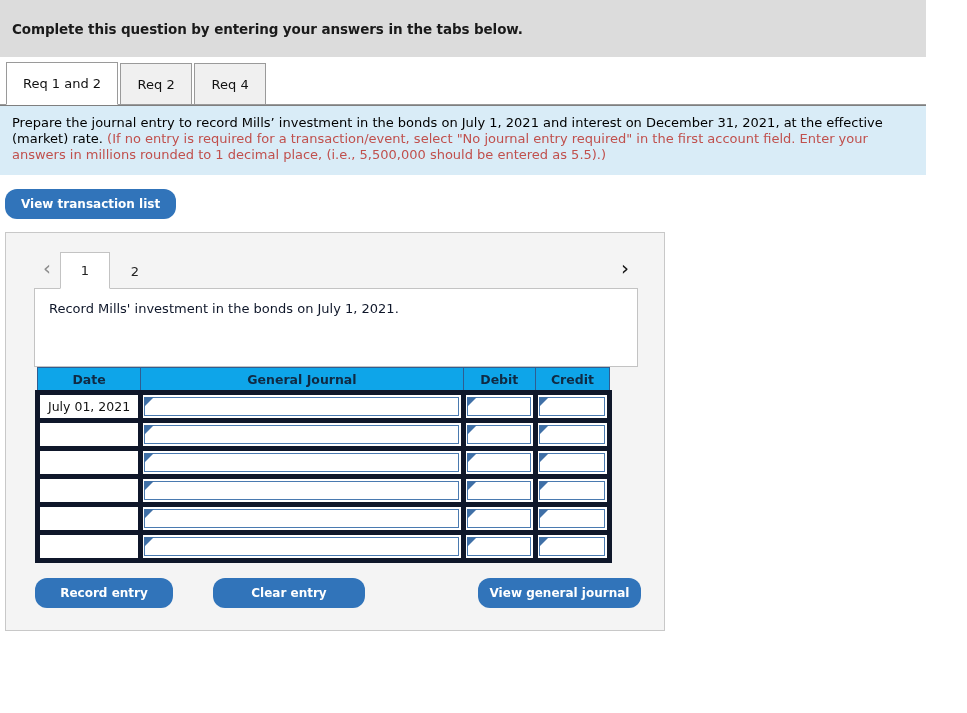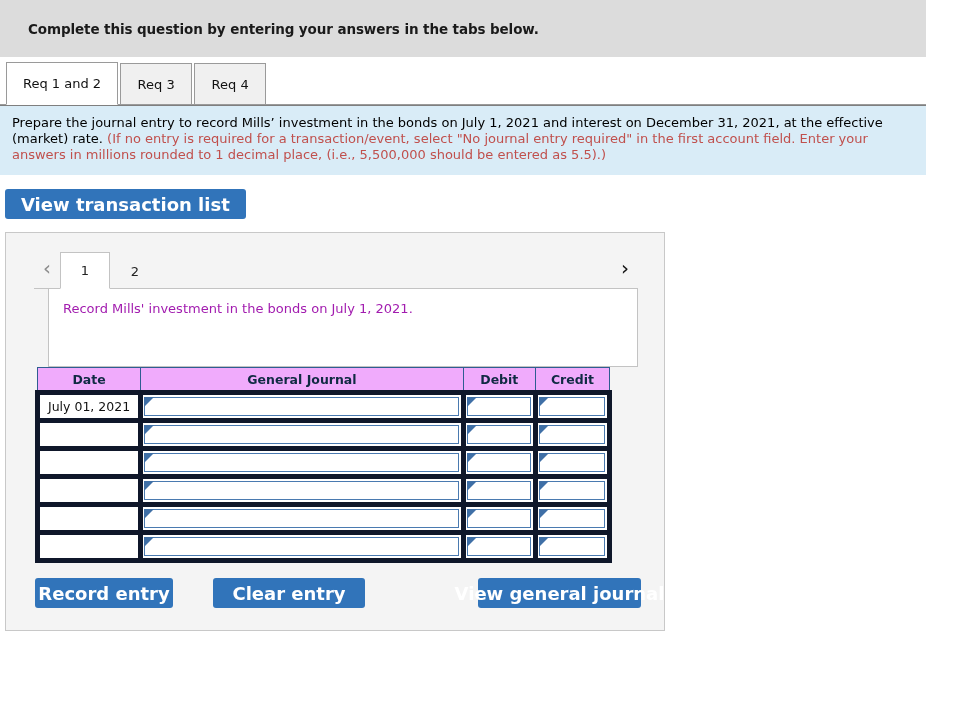--- a/index.html
+++ b/index.html
@@ -23,21 +23,21 @@
   .content-col {
     width: 926px;
   }
 
   
   .top-bar {
     background: #dcdcdc;
     height: 57px;
     display: flex;
     align-items: center;
-    padding-left: 28px;
+    padding-left: 12px;
     box-sizing: border-box;
   }
   .top-bar-title {
     font-size: 13.5px;
     font-weight: bold;
     color: #1a1a1a;
     letter-spacing: -0.1px;
   }
 
   
@@ -94,23 +94,23 @@
     font-size: 13px;
   }
   .req-banner .black { color: #000000; }
   .req-banner .red { color: #c0504d; }
 
   
   .btn {
     background: #3174ba;
     color: #ffffff;
     border: none;
-    border-radius: 3px;
+    border-radius: 12px;
     font-family: "DejaVu Sans", "Liberation Sans", sans-serif;
-    font-size: 18px;
+    font-size: 12px;
     font-weight: bold;
     cursor: pointer;
     display: inline-flex;
     align-items: center;
     justify-content: center;
     white-space: nowrap;
   }
   .btn-transaction {
     height: 30px;
     padding: 0 16px;
@@ -192,40 +192,40 @@
   }
 
   
   .desc-box {
     background: #ffffff;
     border: 1px solid #c3c3c3;
     border-top: none;
     height: 78px;
     box-sizing: border-box;
     padding: 12px 14px;
-    margin-left: 16px;
+    margin-left: 2px;
     font-size: 13px;
-    color: #a21caf;
+    color: #0f172a;
   }
 
   .note {
     color: #a33b3b;
     font-size: 11.5px;
     margin: 10px 0 8px 3px;
   }
 
   
   .jtable {
     border-collapse: collapse;
     table-layout: fixed;
     margin-left: 3px;
     width: 577px;
   }
   .jtable th {
-    background: #f0abfc;
+    background: #0ea5e9;
     border: 1px solid #2f5d91;
     color: #102a43;
     font-size: 12.5px;
     font-weight: bold;
     height: 22px;
     padding: 0;
     text-align: center;
   }
   .jtable td {
     border: 5px solid #0f172a;
@@ -297,21 +297,21 @@
   <div class="top-bar content-col">
     <div class="top-bar-title">Complete this question by entering your answers in the tabs below.</div>
   </div>
 
   
   <div class="tab-strip content-col">
     <div class="tab active">
       <span>Req 1 and 2</span>
     </div>
     <div class="tab">
-      <span>Req 3</span>
+      <span>Req 2</span>
     </div>
     <div class="tab">
       <span>Req 4</span>
     </div>
   </div>
 
   
   <div class="req-banner content-col">
     <span class="black">Prepare the journal entry to record Mills’ investment in the bonds on July 1, 2021 and interest on December 31, 2021, at the effective (market) rate.</span>
     <span class="red">(If no entry is required for a transaction/event, select "No journal entry required" in the first account field. Enter your answers in millions rounded to 1 decimal place, (i.e., 5,500,000 should be entered as 5.5).)</span>

